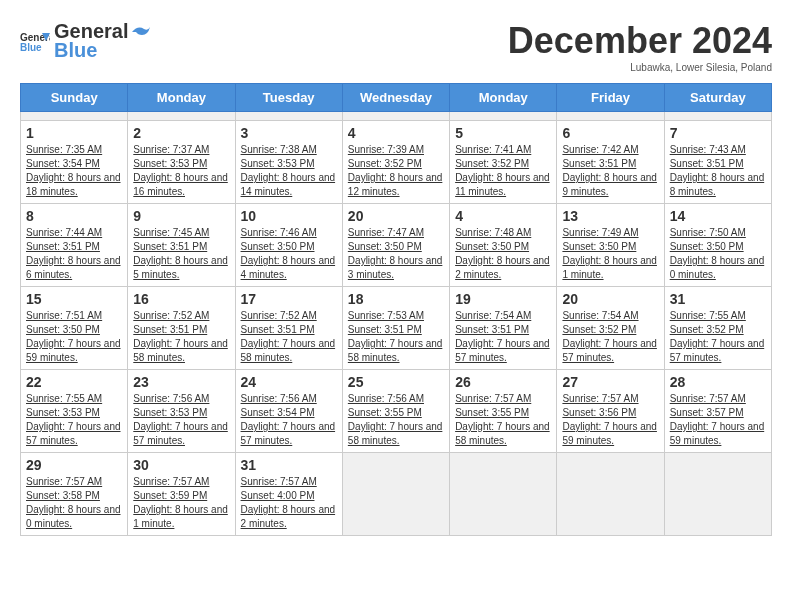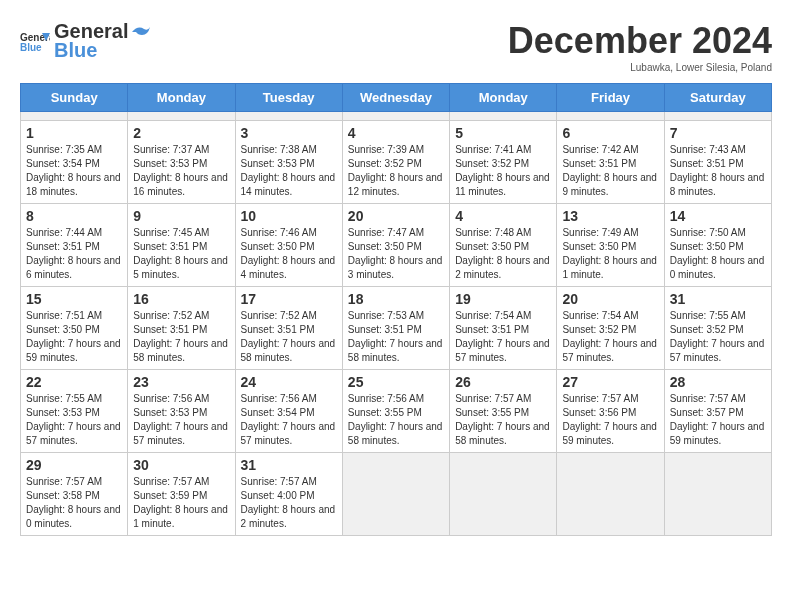--- a/index.html
+++ b/index.html
@@ -66,20 +66,21 @@
       font-size: 14px;
       font-weight: bold;
       color: #333;
       display: block;
       margin-bottom: 2px;
     }
     .cell-text {
       font-size: 10px;
       line-height: 1.4;
       color: #333;
+      text-decoration: underline;
     }
   </style>
 </head>
 <body>
 
 <div class="header-area">
   <div class="logo">
     <svg class="logo-icon" viewBox="0 0 30 24">
       <text x="0" y="12" font-size="10" font-weight="bold" fill="#333">General</text>
       <text x="0" y="22" font-size="10" font-weight="bold" fill="#4a90d9">Blue</text>

